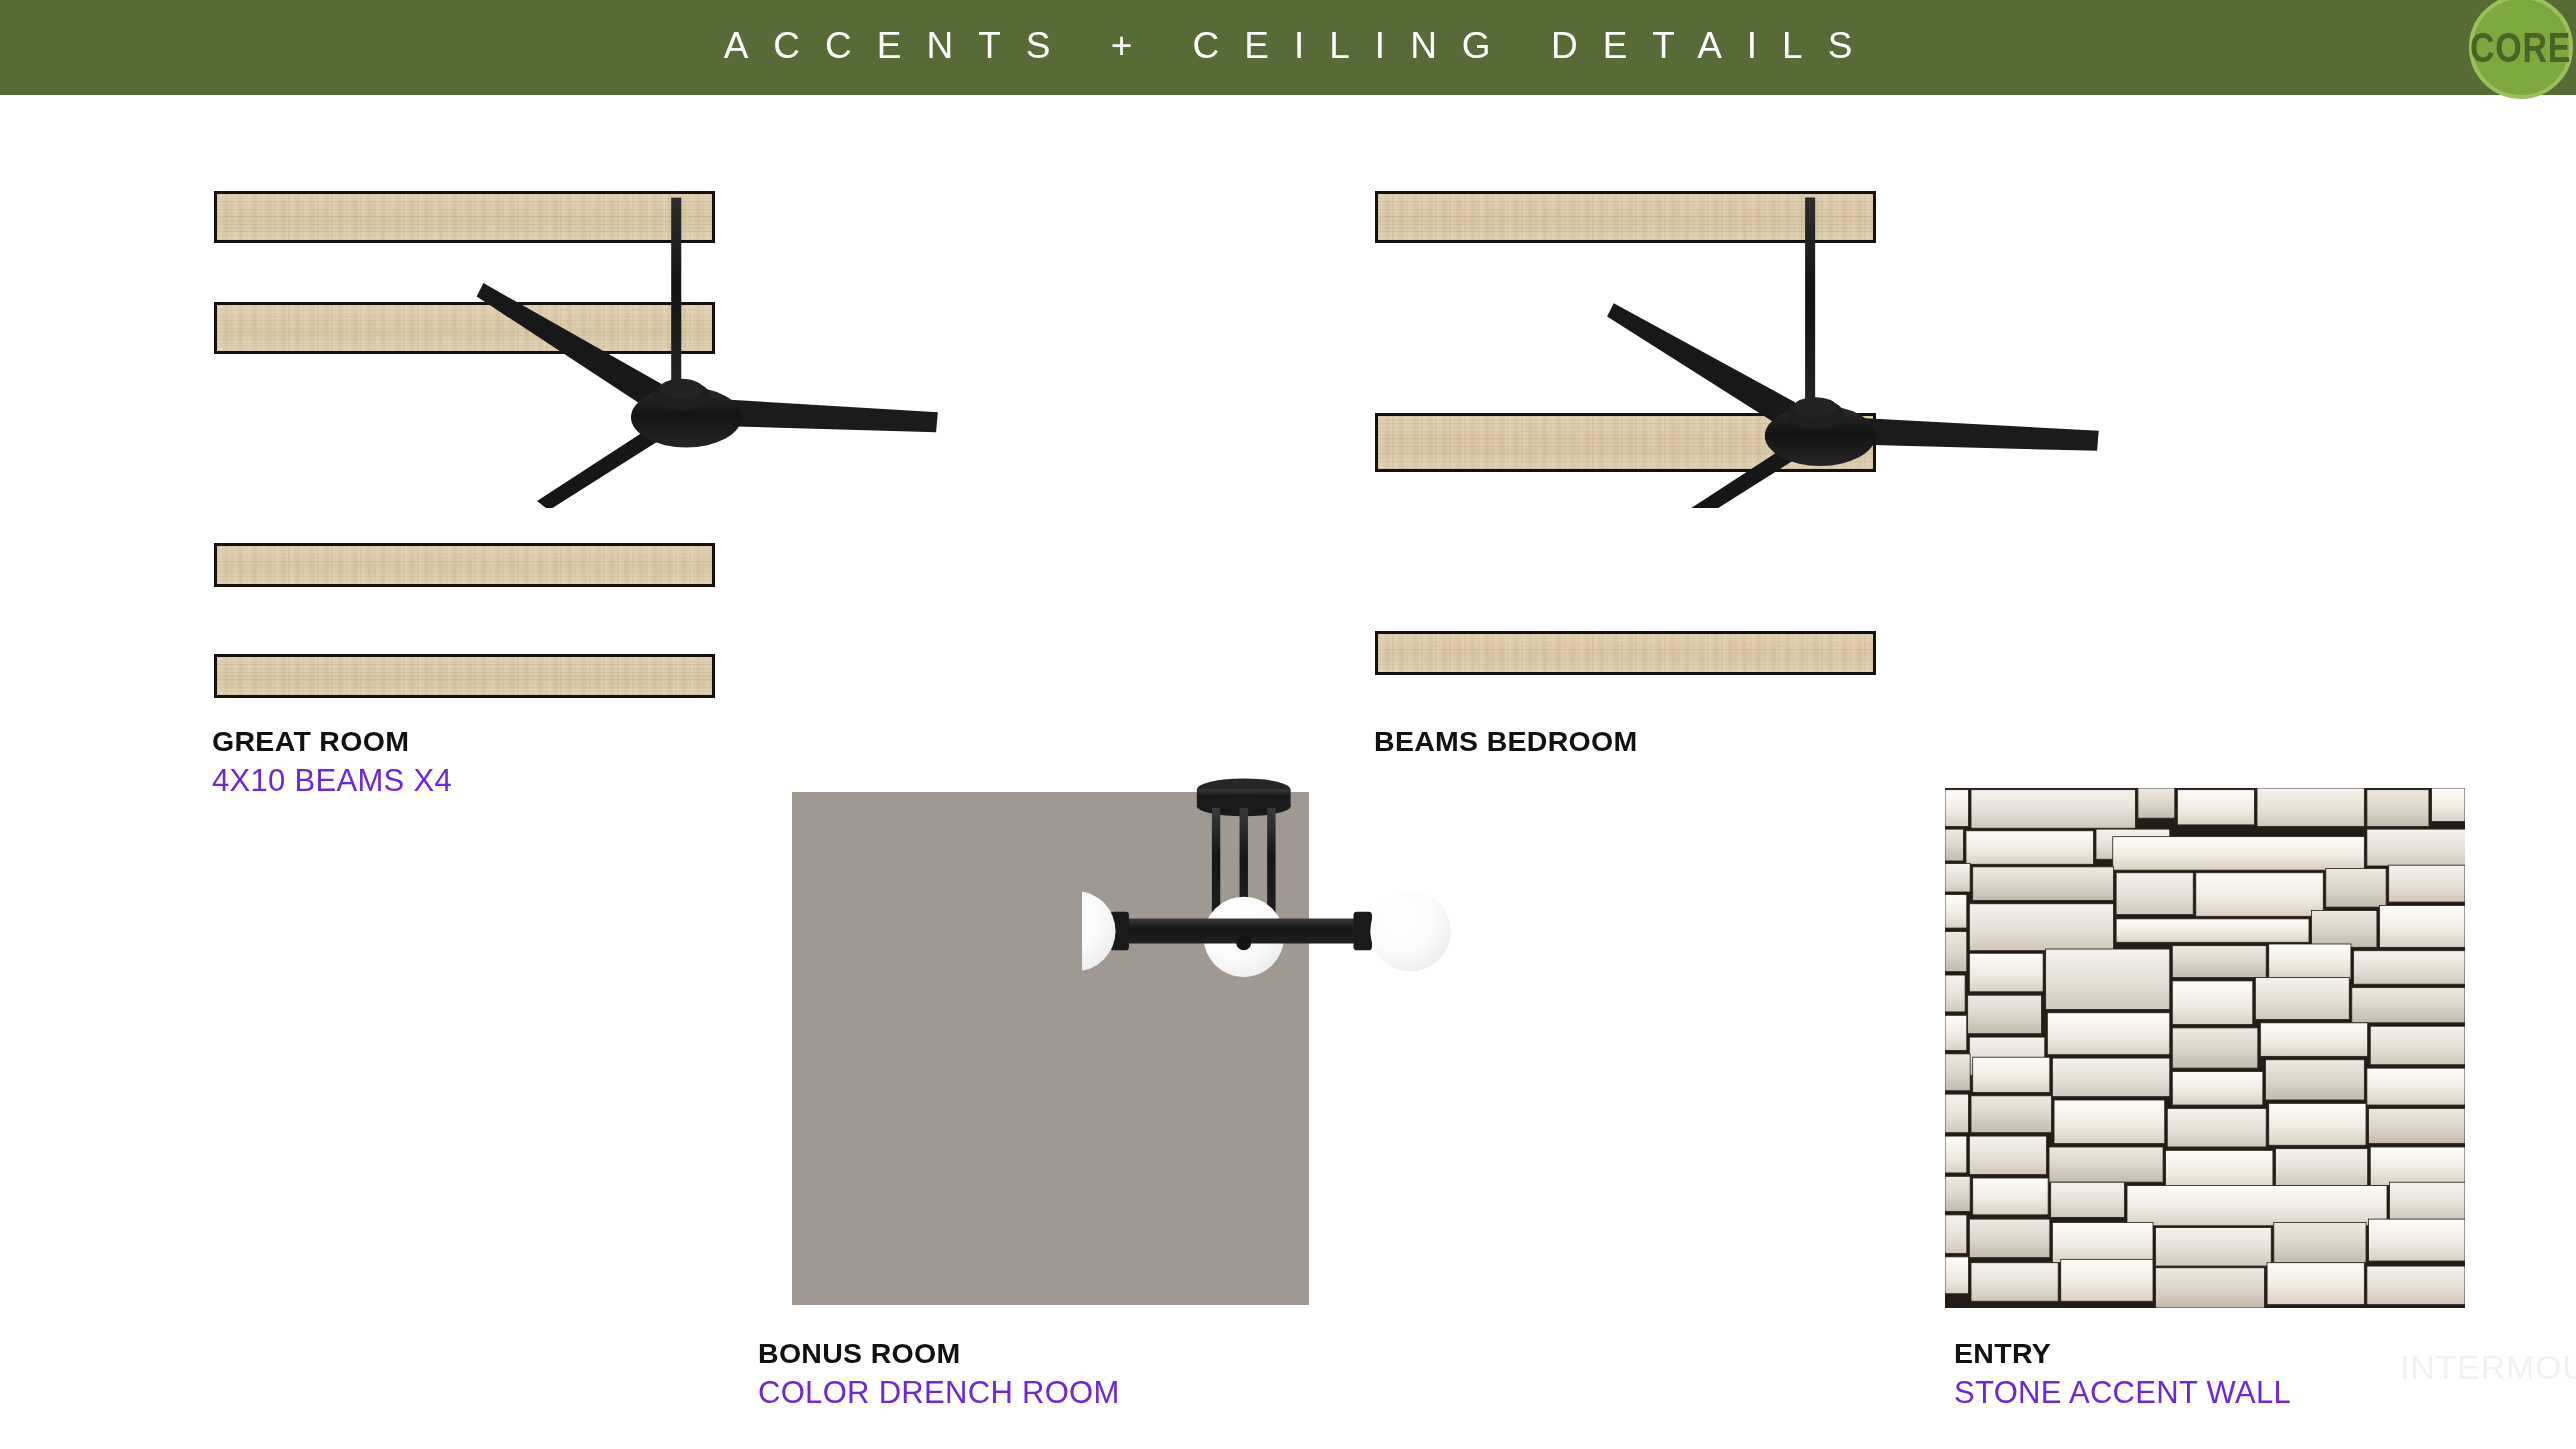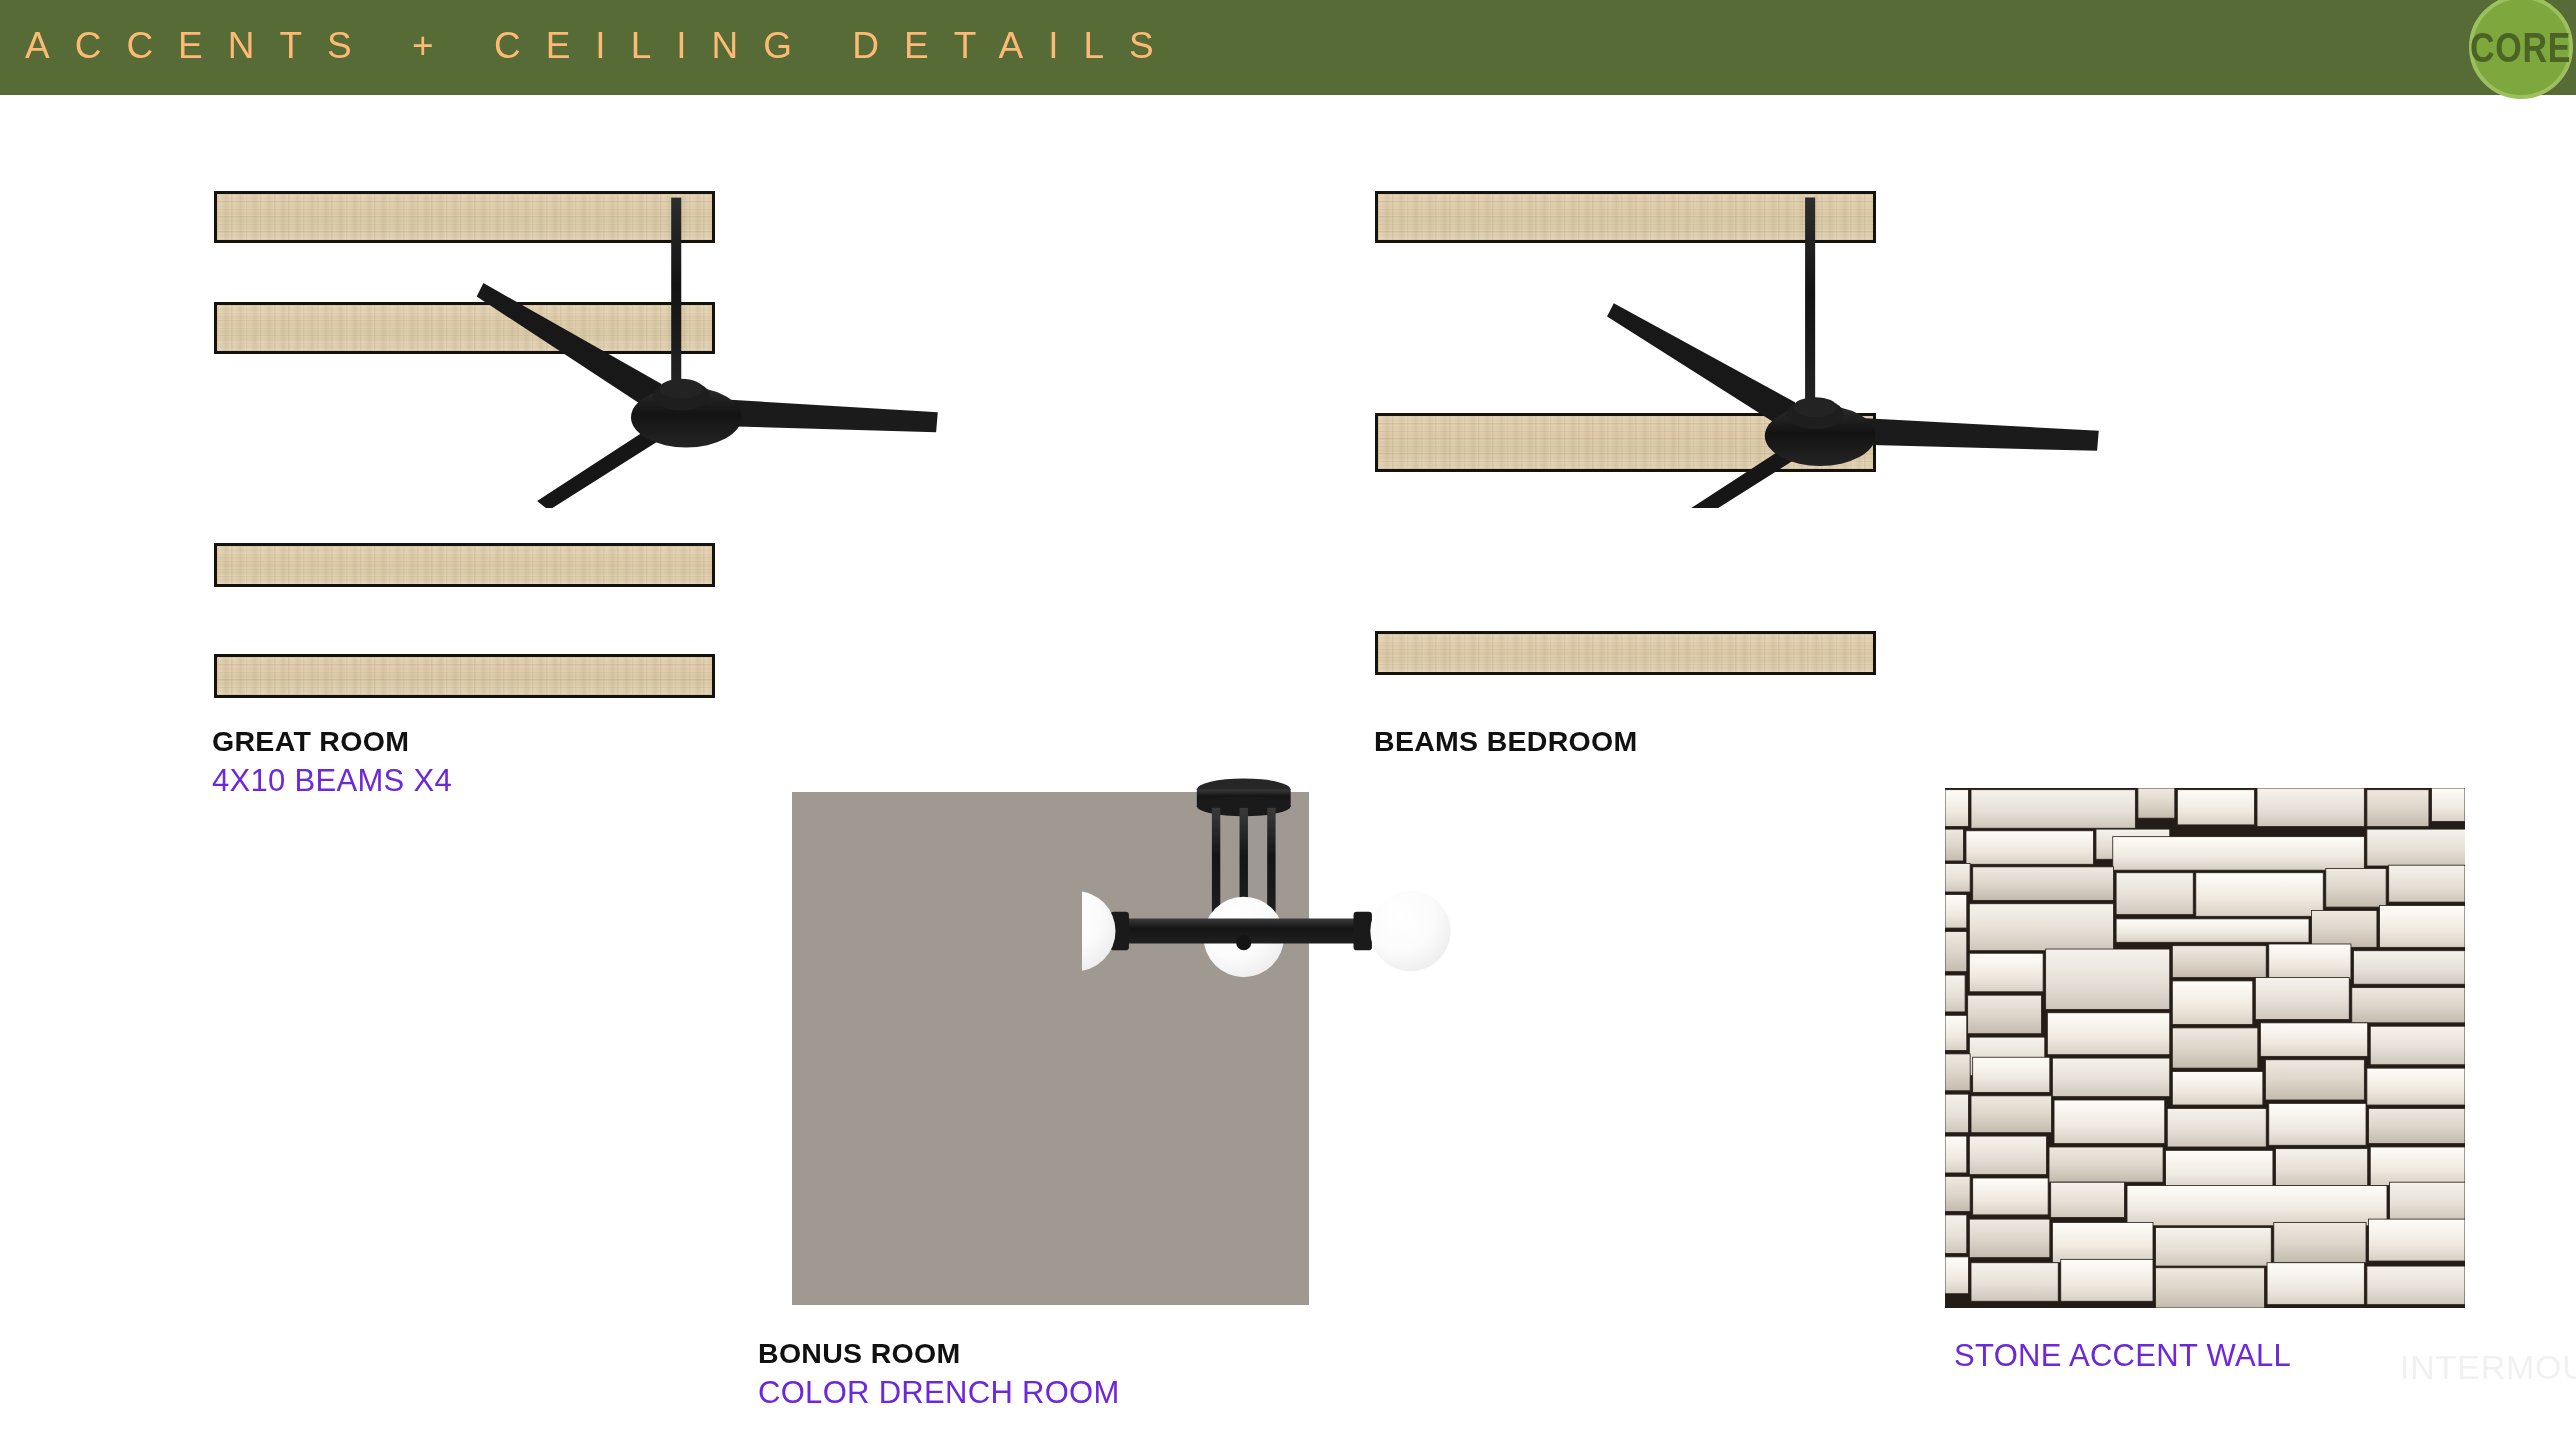--- a/index.html
+++ b/index.html
@@ -29,21 +29,22 @@
     height: 95px;
     background: #566B35;
   }
   .header-title {
     position: absolute;
     left: 0;
     top: 0;
     width: 2576px;
     height: 95px;
     line-height: 92px;
-    color: #fdba74;
+    text-align: center;
+    color: #ffffff;
     font-size: 37px;
     font-weight: 400;
     letter-spacing: 25px;
     text-indent: 25px;
     font-family: "Liberation Sans", sans-serif;
     white-space: nowrap;
   }
   .logo-badge {
     position: absolute;
     right: 3.4px;
@@ -388,20 +389,21 @@
           <rect x="251" y="572" width="130" height="48" fill="url(#st3)"></rect>
           <rect x="384" y="566" width="116" height="50" fill="url(#st2)"></rect>
           <rect x="503" y="570" width="117" height="46" fill="url(#st1)"></rect>
         </g>
 
         <rect x="0" y="0" width="620" height="620" fill="none"></rect>
       </svg>
     </div>
 
     <div class="caption-block" style="left:1954px; top:1335px; width:503px;">
+      <div class="caption-title">ENTRY</div>
       <div class="caption-sub">STONE ACCENT WALL</div>
     </div>
   </div>
 
   <div class="watermark" style="left:2400px; top:1348px;">INTERMOUNTAIN</div>
 
 </div>
 
 
 </body></html>

